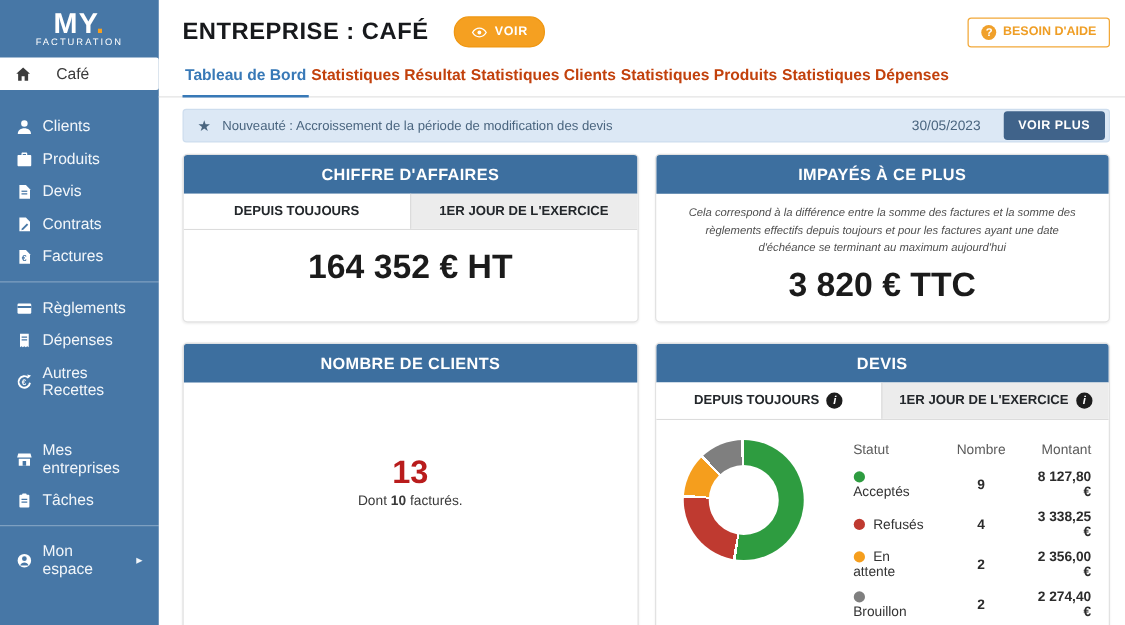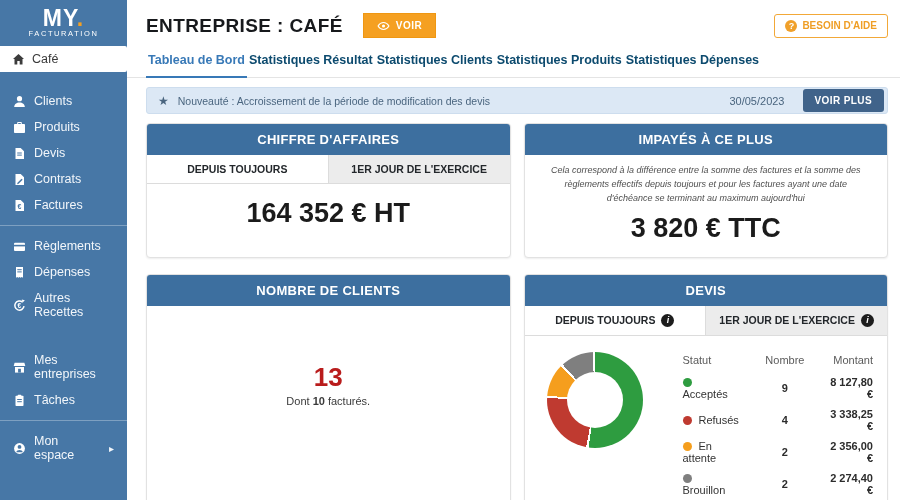--- a/index.html
+++ b/index.html
@@ -8,48 +8,48 @@
   .app { display:flex; width:900px; height:500px; }
 
   
   .sidebar { width:127px; flex-shrink:0; background:#4777a6; color:#fff;
     display:flex; flex-direction:column; padding-bottom:32px; }
   .logo-block { padding:6px 8px 8px; text-align:center; }
   .logo-main { font-size:23px; font-weight:bold; letter-spacing:1px; line-height:24px; }
   .logo-dot { color:#f5a021; }
   .logo-sub { font-size:7.5px; letter-spacing:1.6px; margin-top:-1px; }
   .side-selected { background:#fff; color:#3a3a3a; height:26px; display:flex;
-    align-items:center; gap:7px; padding:0 12px; font-size:12.5px;
+    align-items:center; gap:20px; padding:0 12px; font-size:12.5px;
     border-radius:0 2px 2px 0; }
   .nav { margin-top:16px; }
   .nav-item { display:flex; align-items:center; gap:8px; padding:6px 13px;
     font-size:12.5px; color:#f2f6fa; cursor:pointer; }
   .nav-item svg { flex-shrink:0; }
   .side-divider { border-top:1px solid rgba(255,255,255,.3); margin:7px 0; }
   .side-bottom { margin-top:auto; }
   .chev { margin-left:auto; font-size:10px; }
 
   
   .main { flex:1; display:flex; flex-direction:column; min-width:0; }
   .topbar { display:flex; align-items:center; padding:13px 12px 0 19px; }
   .page-title { font-size:19px; font-weight:bold; color:#17191c; letter-spacing:.4px; }
   .btn-voir { margin-left:20px; background:#f5a021; border:1px solid #ef9712;
     color:#fff; font-size:10px; font-weight:bold; letter-spacing:.5px;
-    border-radius:0; padding:6px 13px; display:flex; align-items:center; gap:6px;
+    border-radius:12px; padding:6px 13px; display:flex; align-items:center; gap:6px;
     cursor:pointer;justify-content:center; }
   .btn-help { margin-left:auto; background:#fff; border:1px solid #f2a838;
     color:#ef9e25; font-size:10px; font-weight:bold; border-radius:3px;
     padding:5px 10px; display:flex; align-items:center; gap:5px; cursor:pointer; }
   .q-badge { width:12px; height:12px; border-radius:50%; background:#f0a02a;
     color:#fff; font-size:9px; font-weight:bold; display:inline-flex;
     align-items:center; justify-content:center; }
 
   .tabs { display:flex; margin-top:15px; padding:0 12px 0 19px;
     border-bottom:1px solid #e4e4e4; }
-  .tab { font-size:12.5px; font-weight:bold; color:#0c4a6e; padding:0 2px 9px;
+  .tab { font-size:12.5px; font-weight:bold; color:#c2410c; padding:0 2px 9px;
     cursor:pointer; }
   .tab.active { color:#3879b7; border-bottom:2px solid #3879b7; margin-bottom:-1px; }
 
   .content { padding:9px 12px 0 19px; }
   .banner { height:27px; background:#dce8f5; border:1px solid #cdddee;
     border-radius:3px; display:flex; align-items:center; padding:0 2px 0 11px; gap:9px; }
   .banner-star { color:#4a657f; font-size:12px; }
   .banner-text { font-size:10.5px; color:#4a657f; flex:1; }
   .banner-date { font-size:11px; color:#4a657f; margin-right:9px; }
   .btn-voirplus { background:#40638a; color:#fff; border:none; font-size:10px;

